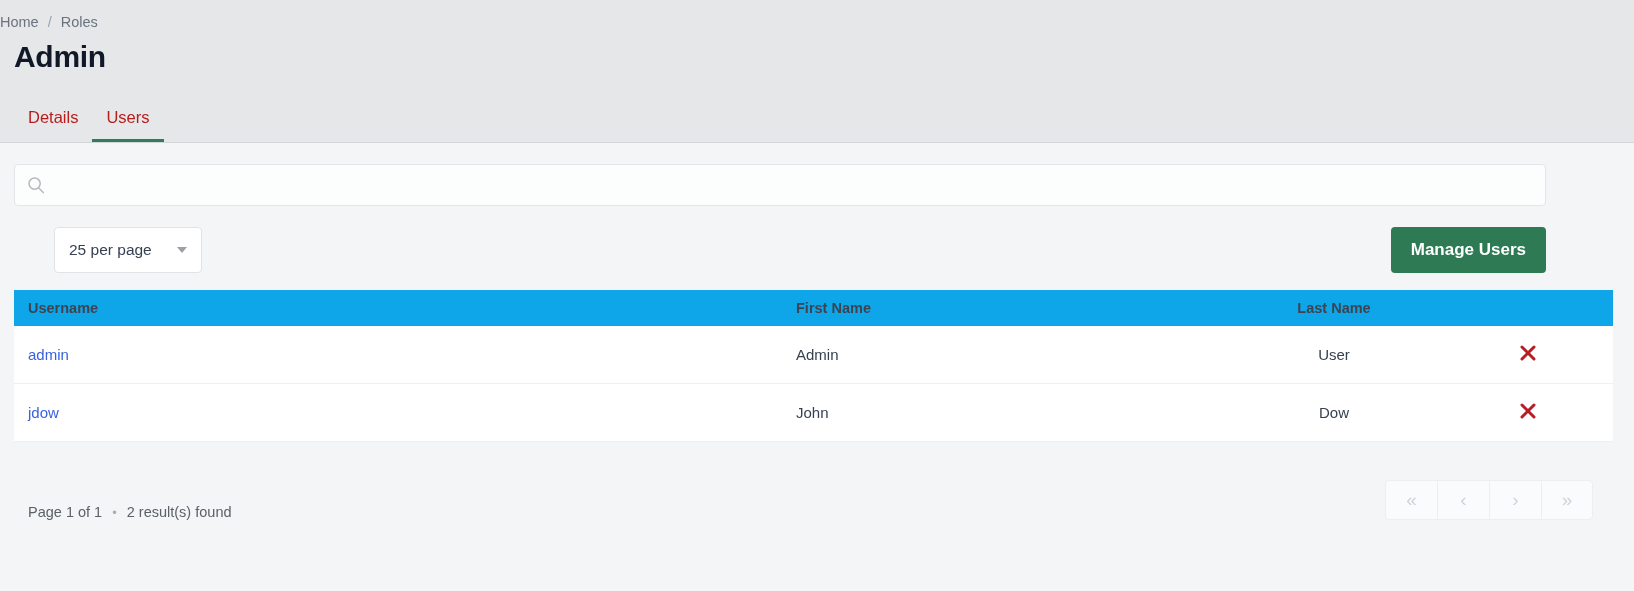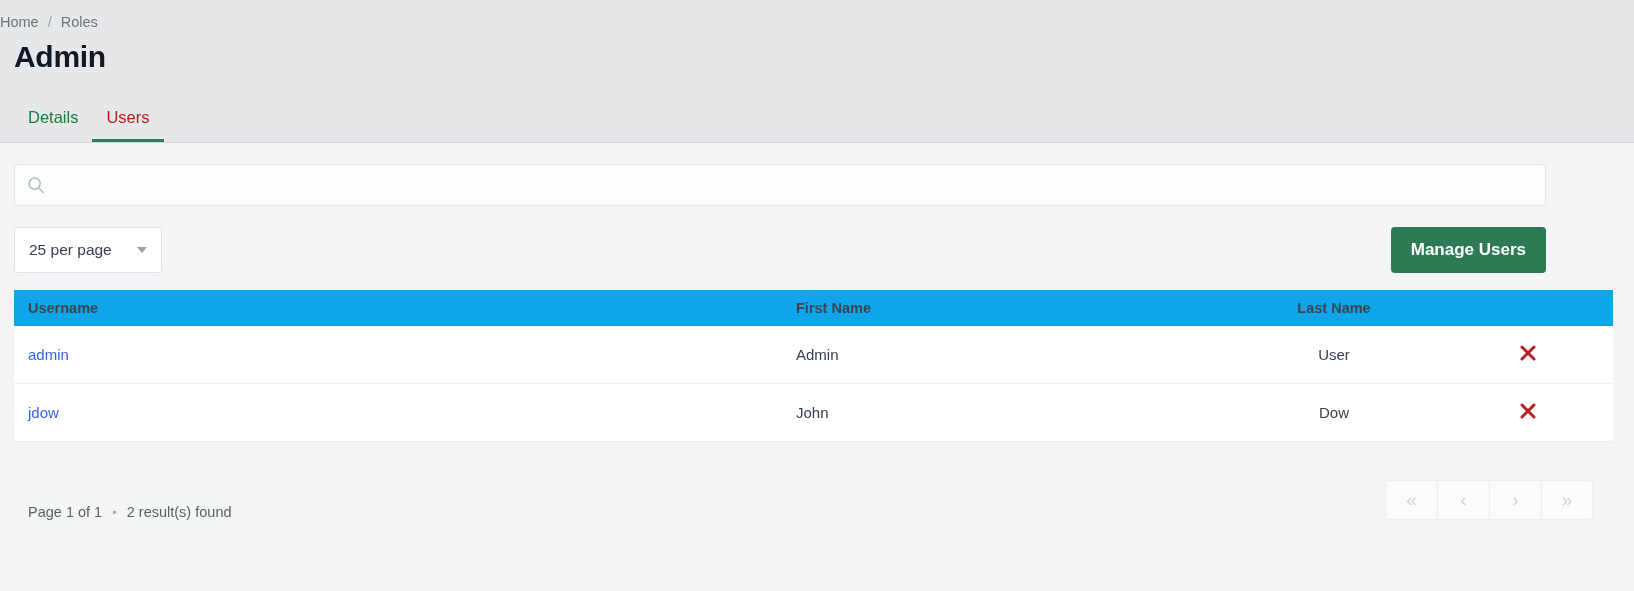--- a/index.html
+++ b/index.html
@@ -60,21 +60,21 @@
     padding-left: 14px;
     display: flex;
     align-items: flex-end;
     gap: 0;
     position: absolute;
     bottom: 0;
     left: 0;
   }
   .tab {
     font-size: 16.5px;
-    color: #15803d;
+    color: #b91c1c;
     padding: 8px 14px 11px 14px;
     border-bottom: 3px solid transparent;
     cursor: pointer;
     line-height: 22px;
   }
   .tab.active {
     color: #b91c1c;
     border-bottom-color: #2e7d5b;
   }
 
@@ -131,20 +131,21 @@
     height: 46px;
     min-width: 148px;
     background: #ffffff;
     border: 1px solid #e1e3e6;
     border-radius: 4px;
     display: flex;
     align-items: center;
     padding: 0 14px;
     cursor: pointer;
     gap: 18px;
+    margin-left: 40px;
   }
   .per-page-label {
     font-size: 15.5px;
     color: #374151;
     white-space: nowrap;
   }
   .caret-down {
     width: 0; height: 0;
     border-left: 5.5px solid transparent;
     border-right: 5.5px solid transparent;

